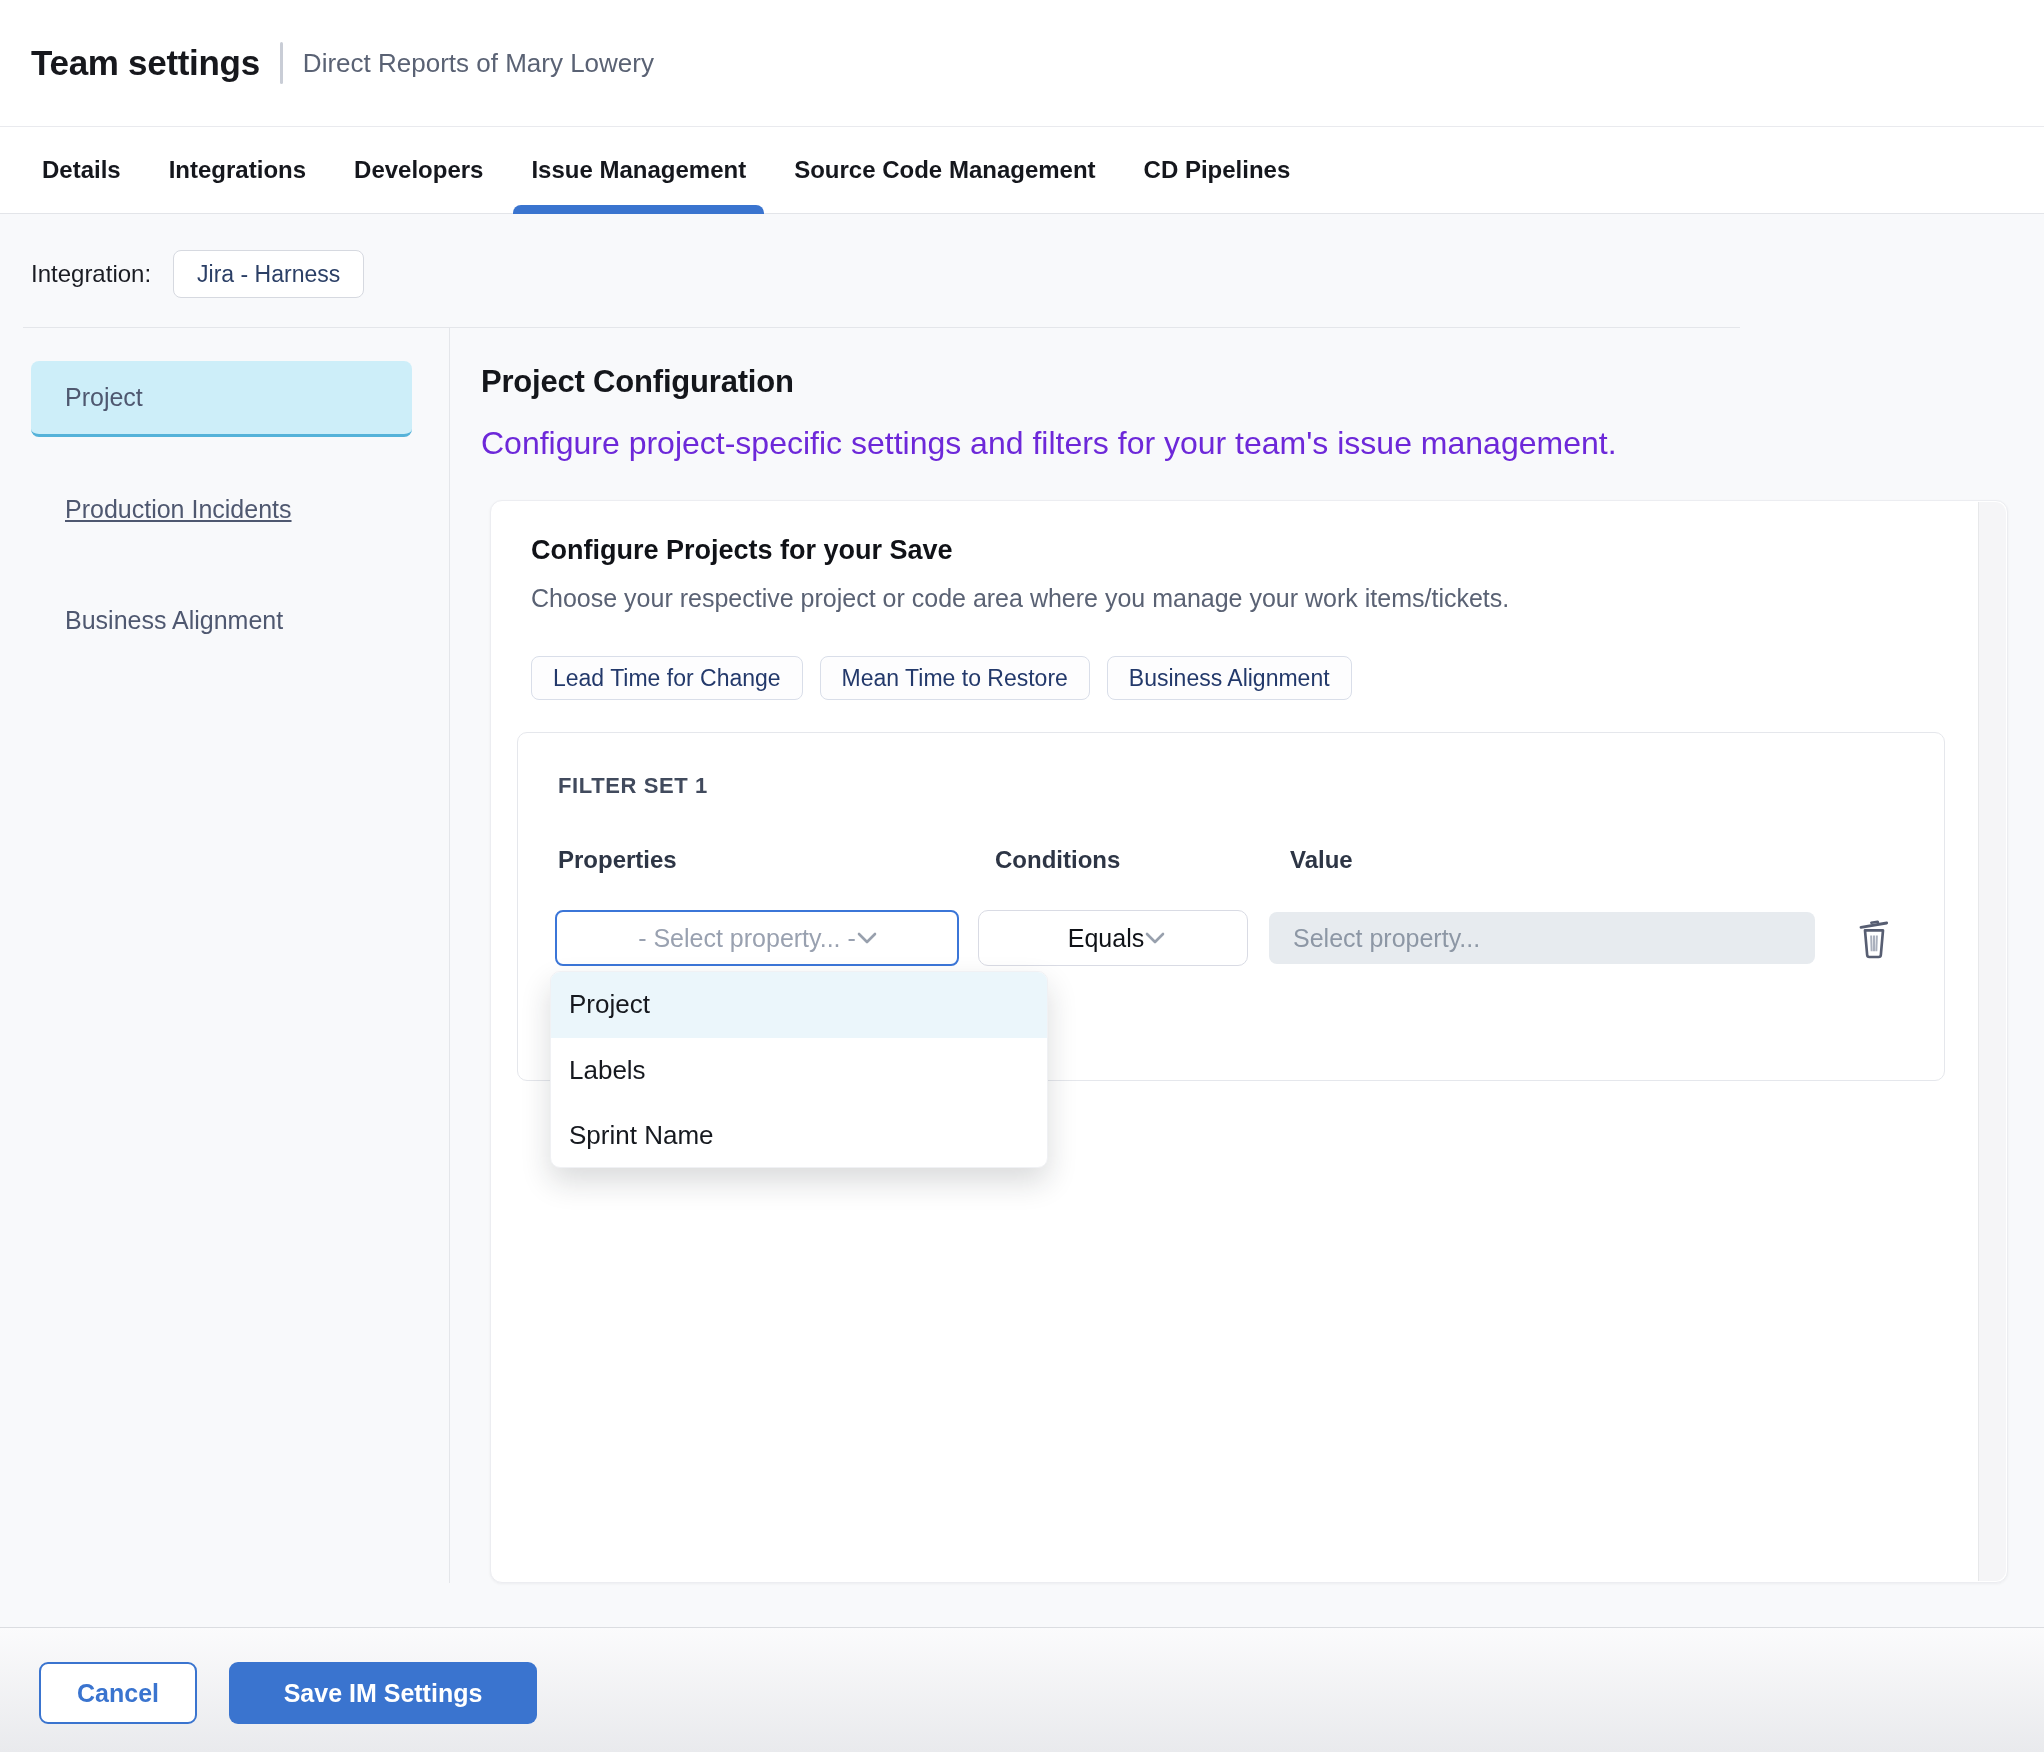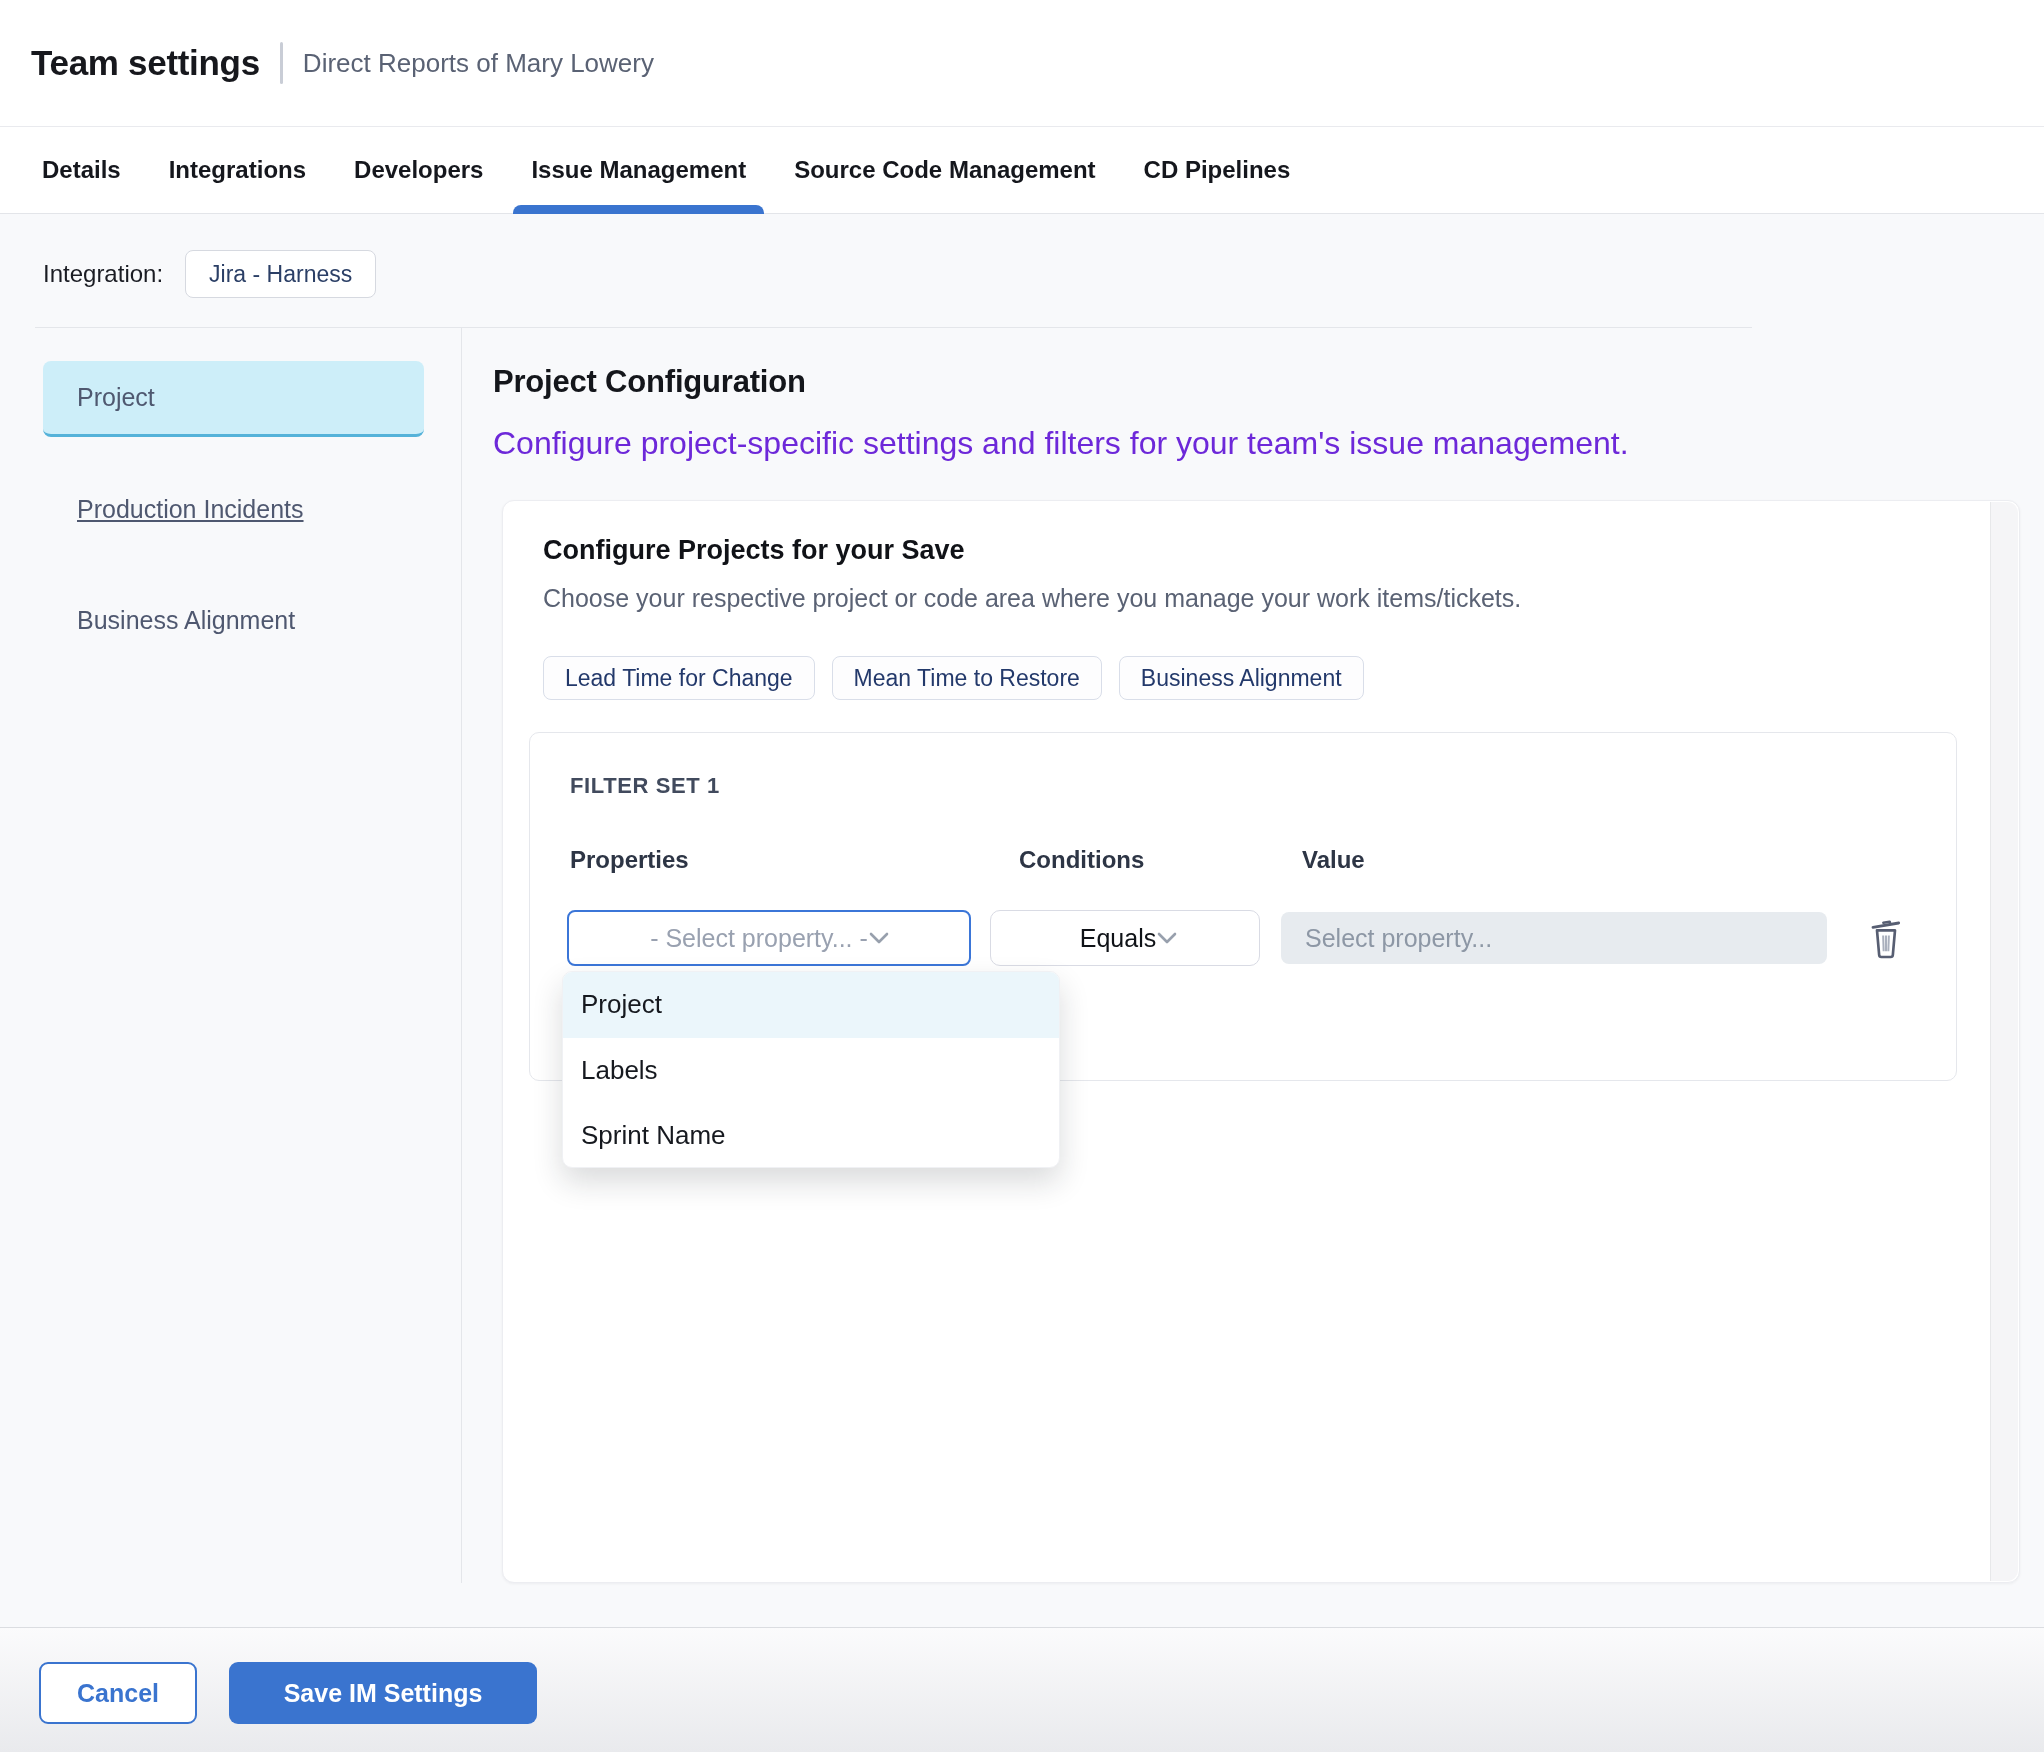--- a/index.html
+++ b/index.html
@@ -44,21 +44,21 @@
   .tab .tab-underline { display: none; }
   .tab.active .tab-underline {
     display: block;
     position: absolute; left: 0; right: 0; bottom: -1px; height: 9px;
     background: #3a74cf;
     border-radius: 8px 8px 0 0;
   }
 
   
   .content {
-    position: absolute; left: 12px; top: 214px; width: 1763px; height: 1413px;
+    position: absolute; left: 0; top: 214px; width: 1763px; height: 1413px;
     background: #f8f9fb;
   }
   .integration-row {
     position: absolute; left: 31px; top: 36px; height: 48px;
     display: flex; align-items: center; gap: 22px;
   }
   .integration-label { font-size: 24px; color: #1a1c23; }
   .integration-chip {
     height: 48px; display: flex; align-items: center;
     padding: 0 23px;
@@ -150,21 +150,21 @@
   }
   .fs-title {
     position: absolute; left: 40px; top: 40px;
     font-size: 22px; font-weight: 700; color: #414a5d; letter-spacing: 0.6px;
   }
   .fs-col-header {
     position: absolute; top: 112px;
     font-size: 24px; font-weight: 700; color: #2d3545; line-height: 30px;
   }
   .fs-col-header.c0 { left: 40px; }
-  .fs-col-header.c1 { left: 477px; margin-left: 12px; }
+  .fs-col-header.c1 { left: 477px; }
   .fs-col-header.c2 { left: 772px; }
 
   .select-box {
     position: absolute; top: 177px; height: 56px;
     display: flex; align-items: center; justify-content: center;
     background: #ffffff; cursor: pointer;
   }
   .prop-select {
     left: 37px; width: 404px;
     border: 2px solid #3b76d8; border-radius: 8px;

